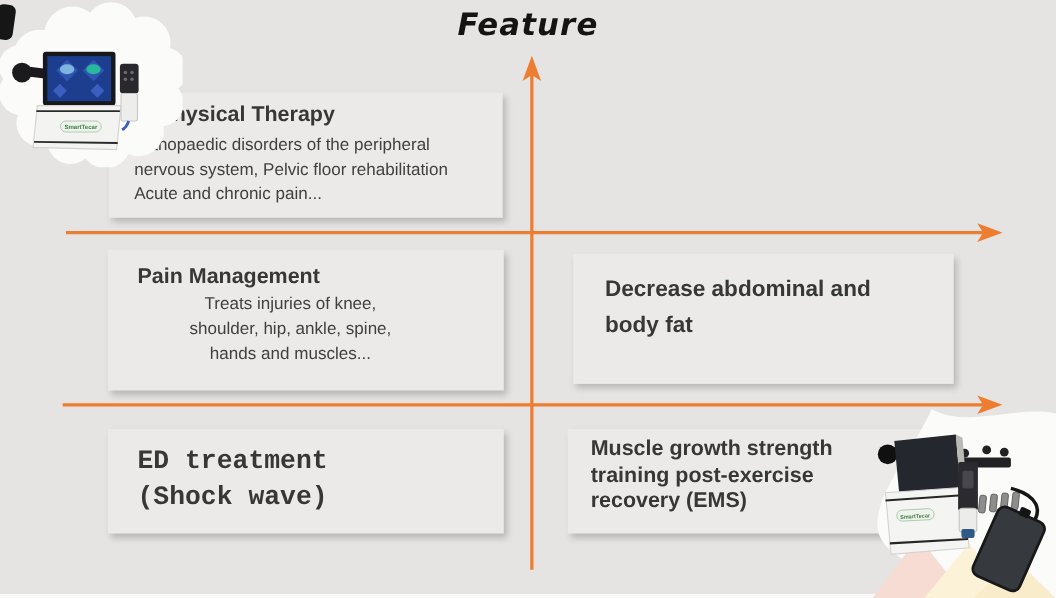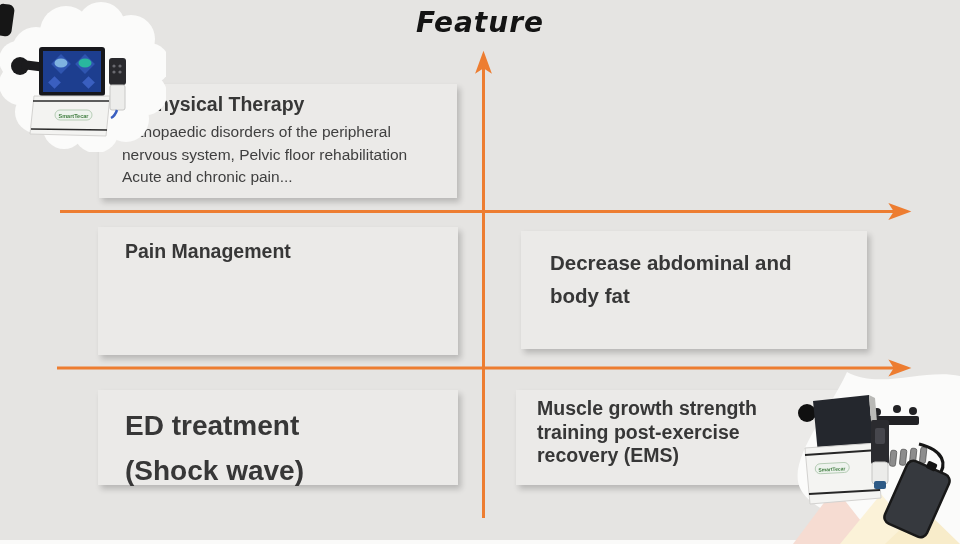--- a/index.html
+++ b/index.html
@@ -33,21 +33,21 @@
   .c1 .card-title{margin-left:22px;}
   .c2{left:521px;top:73px;width:345px;height:124px;padding:20px 0 0 0;}
   .c2 .card-title{padding-left:29px;}
   .c2 .card-body{text-align:center;margin-top:8px;}
   .c3{left:98px;top:227px;width:360px;height:128px;padding:12px 0 0 0;}
   .c3 .card-title{padding-left:27px;}
   .c3 .card-body{text-align:center;transform:translateX(-14px);margin-top:3px;}
   .c4{left:521px;top:231px;width:346px;height:118px;padding:15px 0 0 29px;}
   .c4 .card-title{font-size:20.5px;line-height:33px;}
   .c5{left:98px;top:390px;width:360px;height:95px;padding:13px 0 0 27px;}
-  .c5 .card-title{font-size:28px;line-height:45px;}
+  .c5 .card-title{font-size:24px;line-height:33px;font-family:Liberation Mono, monospace;}
   .c6{left:516px;top:390px;width:351px;height:95px;padding:7px 0 0 21px;}
   .c6 .card-title{font-size:19.5px;line-height:23.5px;}
   .photo-cloud{position:absolute;left:0;top:0;width:166px;height:152px;z-index:5;}
   .photo-blob{position:absolute;right:0;bottom:0;width:175px;height:176px;z-index:6;}
 </style>
 </head>
 <body>
 
 <div class="slide">
 
@@ -67,20 +67,23 @@
   <div class="card c1">
     <div class="card-title">Physical Therapy</div>
     <div class="card-body">Orthopaedic disorders of the peripheral
 nervous system, Pelvic floor rehabilitation
 Acute and chronic pain...</div>
   </div>
 
 
   <div class="card c3">
     <div class="card-title">Pain Management</div>
+    <div class="card-body">Treats injuries of knee,
+shoulder, hip, ankle, spine,
+hands and muscles...</div>
   </div>
 
   <div class="card c4">
     <div class="card-title">Decrease abdominal and
 body fat</div>
   </div>
 
   <div class="card c5">
     <div class="card-title">ED treatment
 (Shock wave)</div>

